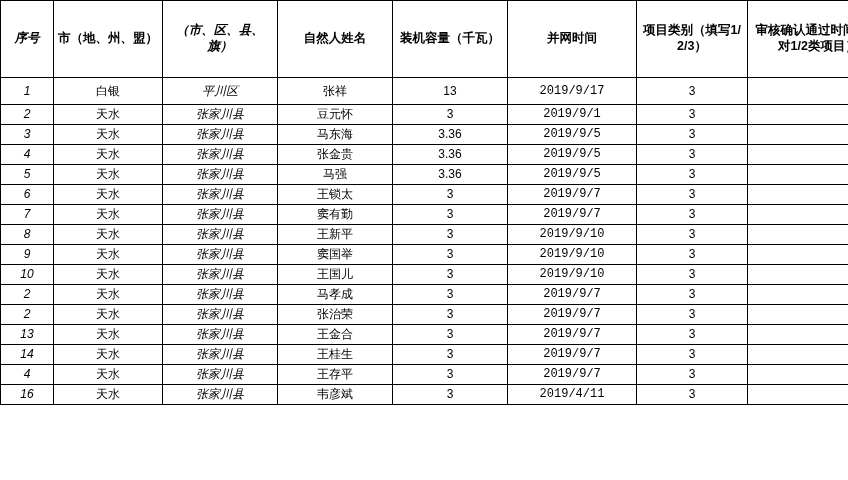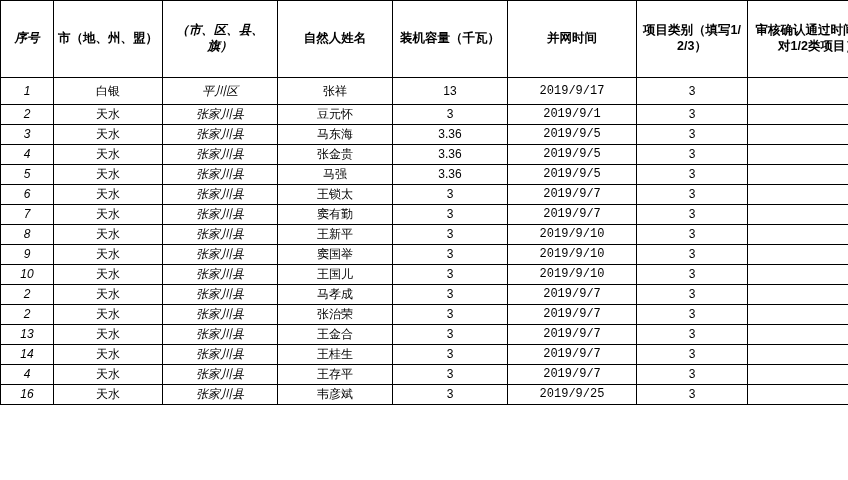--- a/index.html
+++ b/index.html
@@ -264,20 +264,20 @@
           <td class="col-grid grid-time">2019/9/7</td>
           <td class="col-type">3</td>
           <td class="col-audit"></td>
         </tr>
         <tr>
           <td class="col-seq">16</td>
           <td class="col-city">天水</td>
           <td class="col-county">张家川县</td>
           <td class="col-name">韦彦斌</td>
           <td class="col-cap">3</td>
-          <td class="col-grid grid-time">2019/9/25</td>
+          <td class="col-grid grid-time">2019/4/11</td>
           <td class="col-type">3</td>
           <td class="col-audit"></td>
         </tr>
       </tbody>
   </table>
 
 </div>
 
 </body></html>

